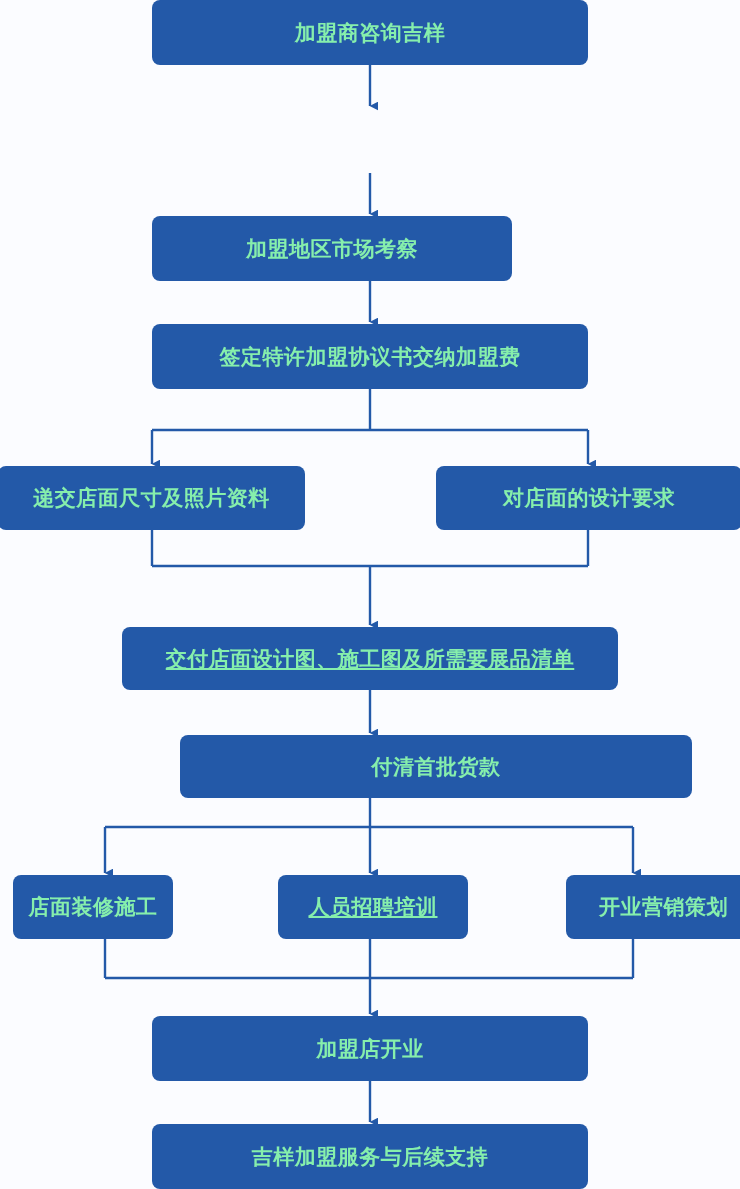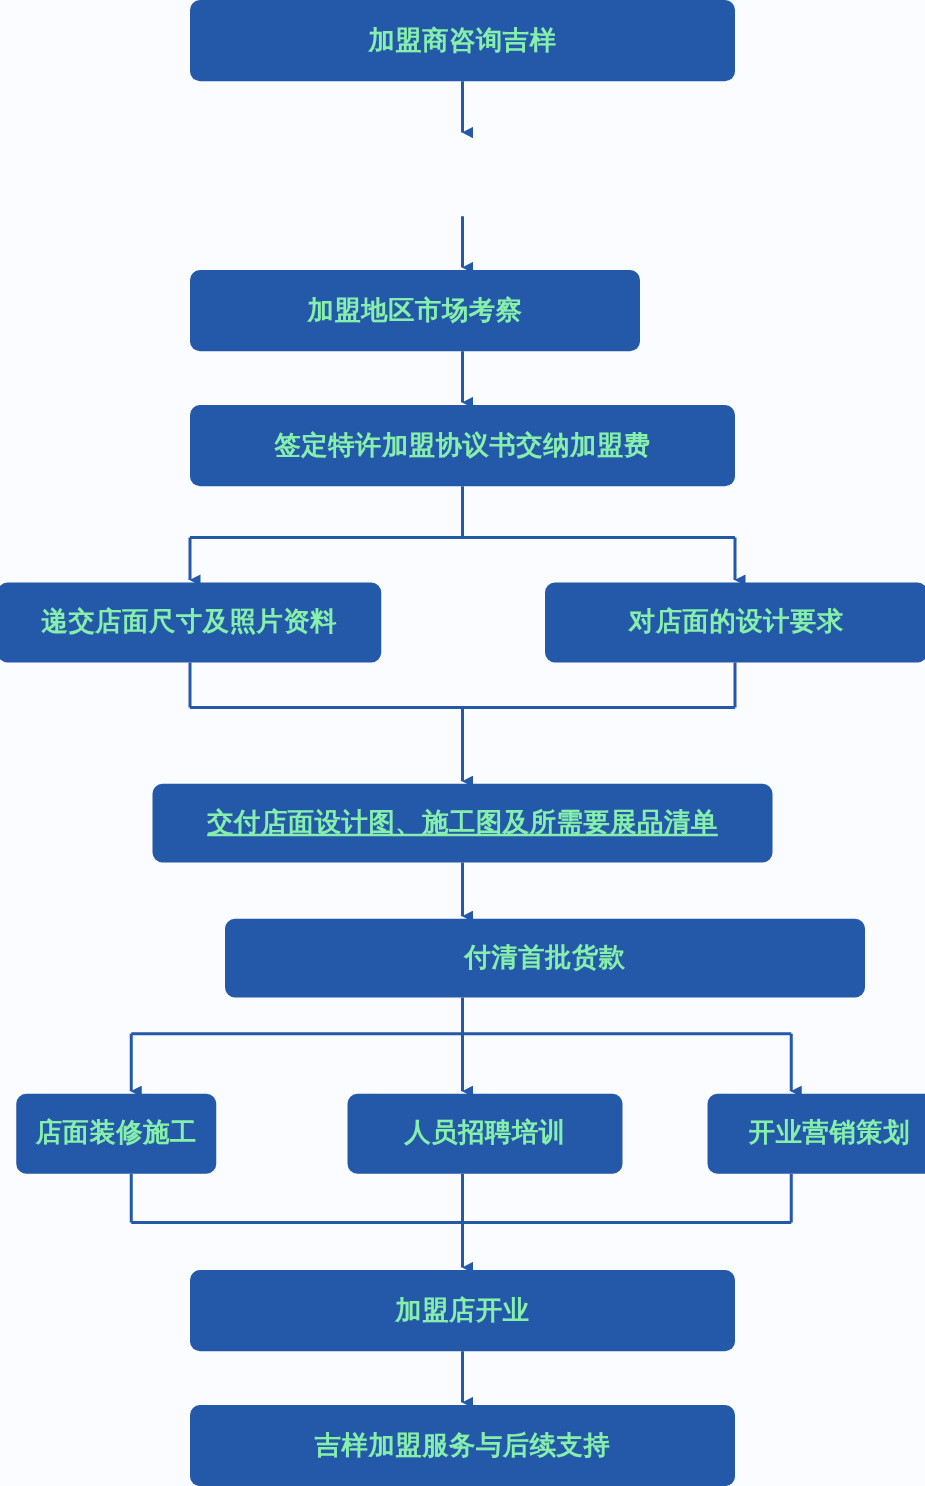--- a/index.html
+++ b/index.html
@@ -116,21 +116,21 @@
   </div>
 
   <div class="node" style="left:152px;top:735px;width:512px;height:63px;margin-left:28px;">
     <span class="node-label">付清首批货款</span>
   </div>
 
   <div class="node" style="left:13px;top:875px;width:160px;height:64px;text-align:right;">
     <span class="node-label">店面装修施工</span>
   </div>
 
-  <div class="node" style="left:278px;top:875px;width:220px;height:64px;">
+  <div class="node" style="left:278px;top:875px;width:190px;height:64px;text-decoration:underline;">
     <span class="node-label">人员招聘培训</span>
   </div>
 
   <div class="node" style="left:566px;top:875px;width:195px;height:64px;">
     <span class="node-label">开业营销策划</span>
   </div>
 
   <div class="node" style="left:152px;top:1016px;width:436px;height:65px;">
     <span class="node-label">加盟店开业</span>
   </div>

